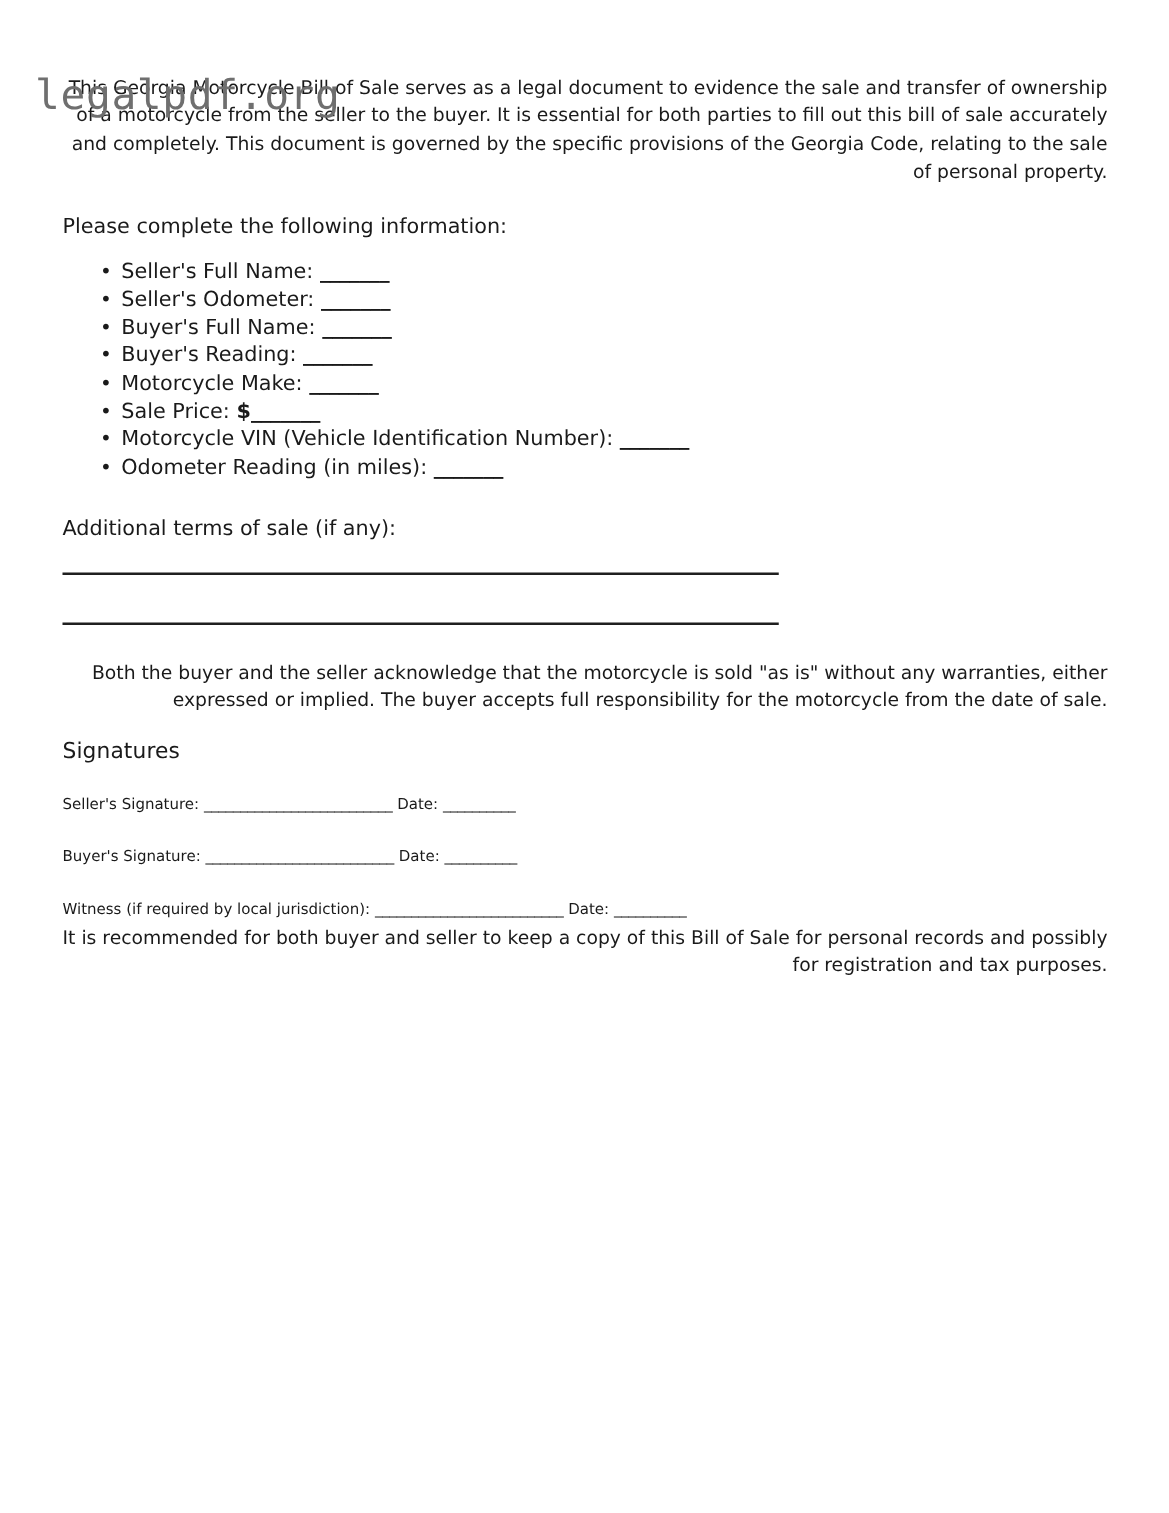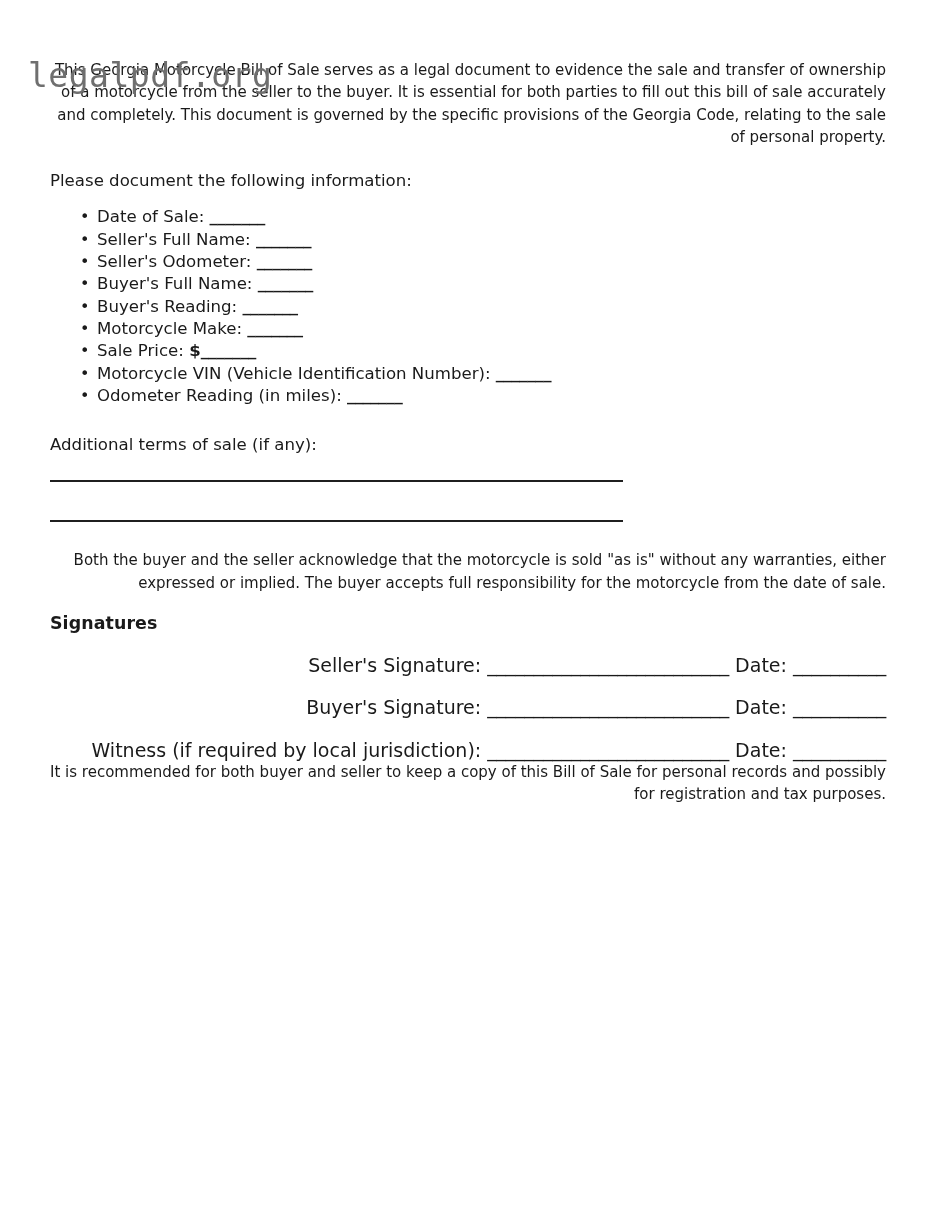--- a/index.html
+++ b/index.html
@@ -102,54 +102,52 @@
   }
   .rule + .rule {
     margin-top: 38px;
   }
 
   
   h2.sig-head {
     margin: 0;
     font-size: 17.4px;
     line-height: 22px;
-    font-weight: bold;
+    font-weight: normal;
     letter-spacing: 0.1px;
   }
 
   .sig-row {
-    font-size: 19px;
+    font-size: 12px;
     line-height: 22.3px;
     white-space: nowrap;
     margin-top: 20px;
-    text-align: right;
   }
   .blank-t {
     letter-spacing: -0.2px;
   }
 
   .closing {
     margin-top: 30px;
   }
 </style>
 </head>
 <body>
 
 <div class="brand">legalpdf.org</div>
 
 <div class="doc">
 
   <p class="para lead">This Georgia Motorcycle Bill of Sale serves as a legal document to evidence the sale and transfer of ownership of a motorcycle from the seller to the buyer. It is essential for both parties to fill out this bill of sale accurately and completely. This document is governed by the specific provisions of the Georgia Code, relating to the sale of personal property.</p>
 
   <div class="spacer-md"></div>
 
-  <p class="prompt">Please document the following information:</p>
+  <p class="prompt">Please complete the following information:</p>
 
   <ul class="fields" id="field-list">
-      <li><span>Date of Sale:</span> <span class="blank-b">_______</span></li>
       <li><span>Seller's Full Name:</span> <span class="blank-b">_______</span></li>
       <li><span>Seller's Odometer:</span> <span class="blank-b">_______</span></li>
       <li><span>Buyer's Full Name:</span> <span class="blank-b">_______</span></li>
       <li><span>Buyer's Reading:</span> <span class="blank-b">_______</span></li>
       <li><span>Motorcycle Make:</span> <span class="blank-b">_______</span></li>
       <li><span>Sale Price:</span> <span class="money">$</span><span class="blank-b">_______</span></li>
       <li><span>Motorcycle VIN (Vehicle Identification Number):</span> <span class="blank-b">_______</span></li>
       <li><span>Odometer Reading (in miles):</span> <span class="blank-b">_______</span></li>
     </ul>
 

